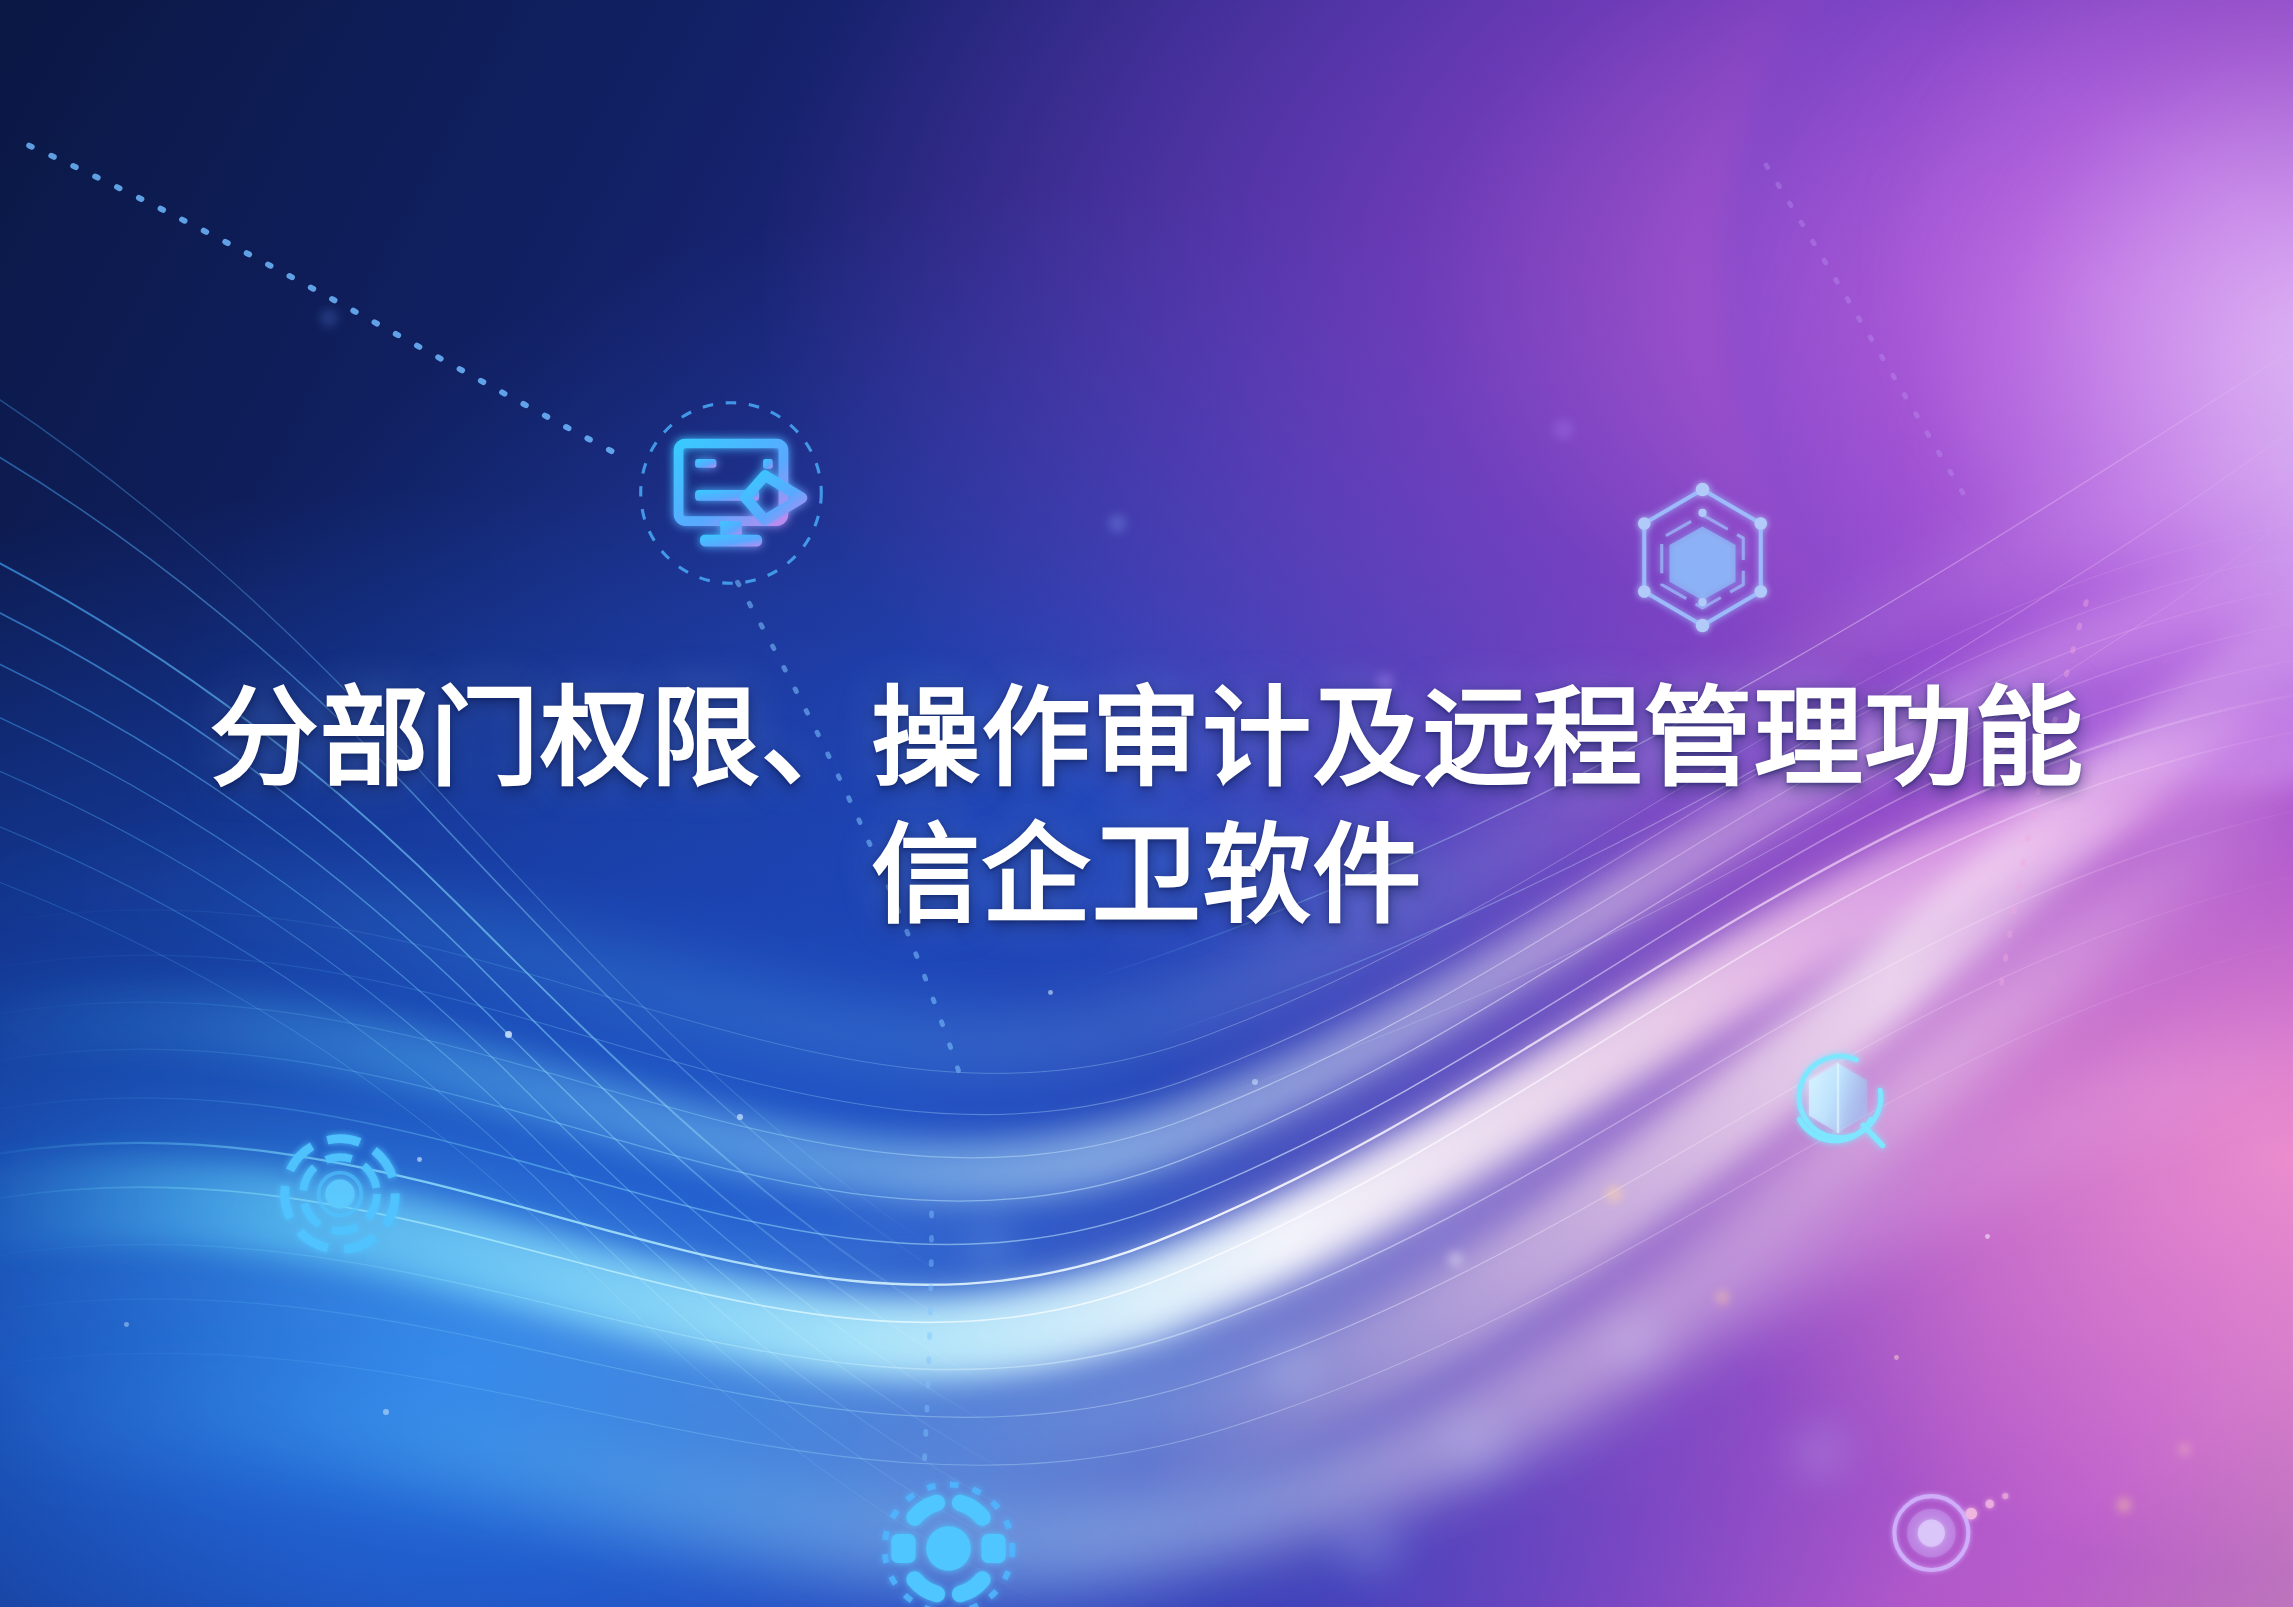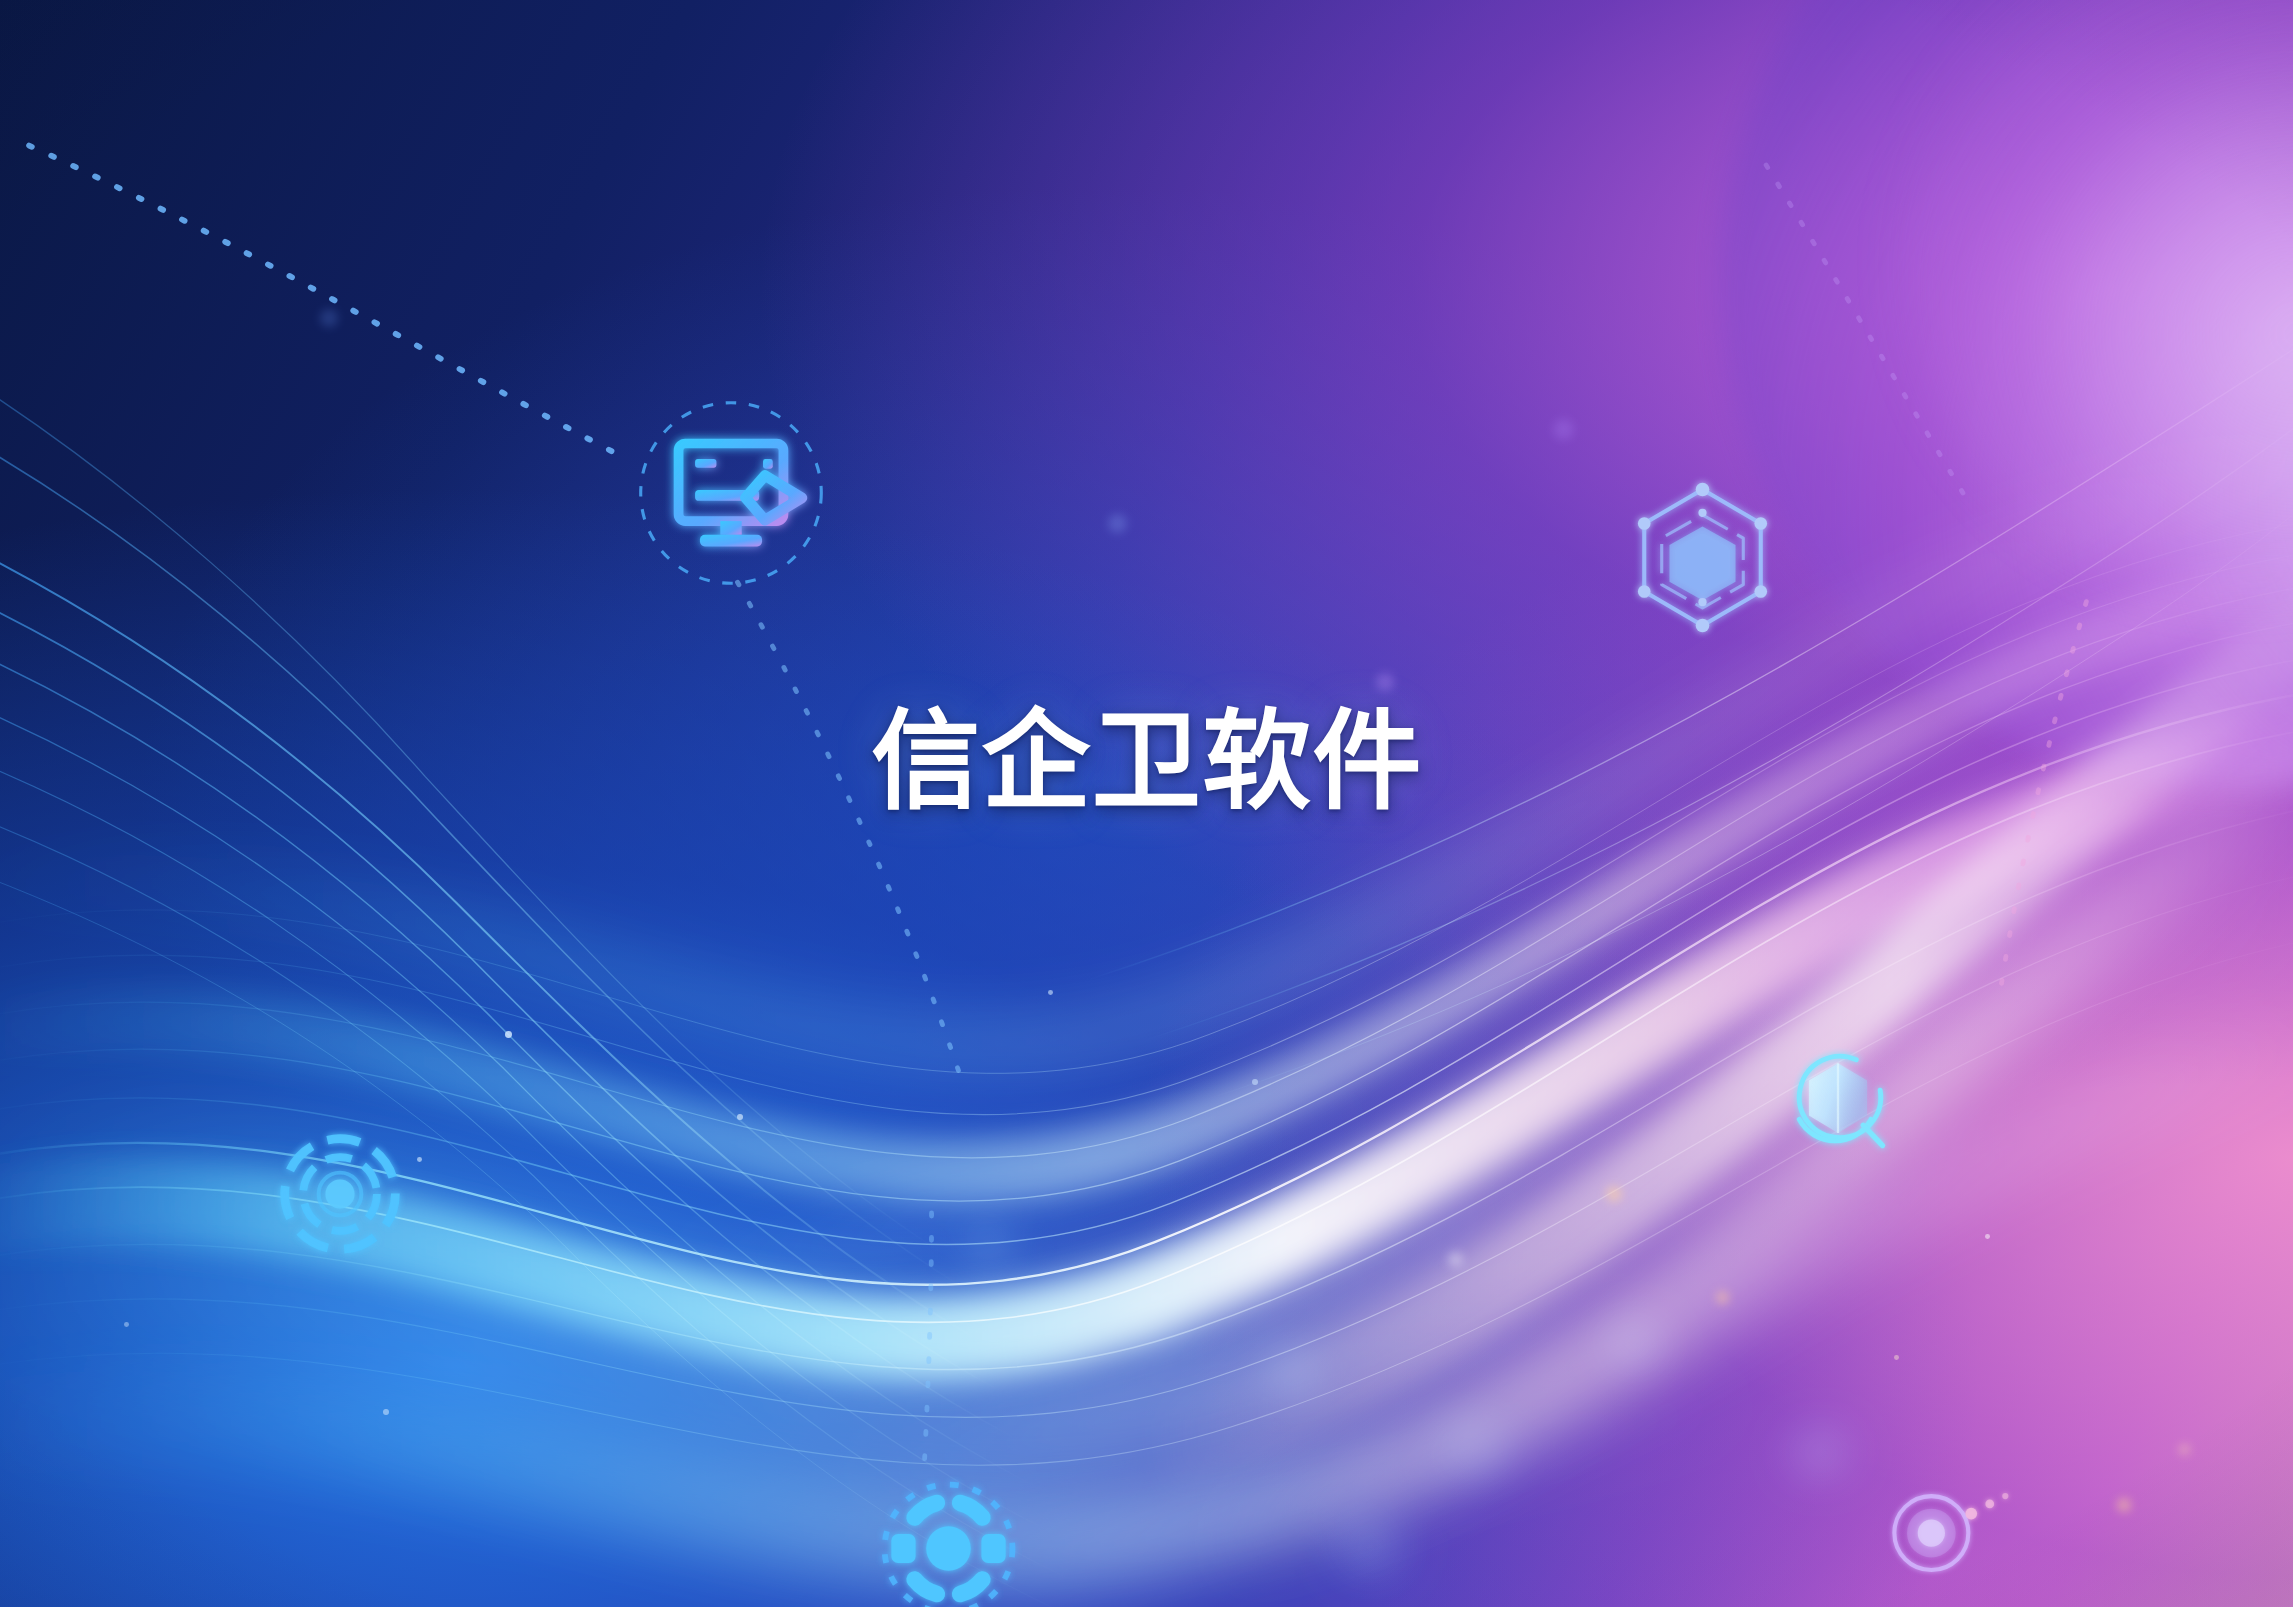--- a/index.html
+++ b/index.html
@@ -111,21 +111,21 @@
     color: #ffffff;
     font-weight: 700;
     letter-spacing: 0.012em;
     line-height: 1.26;
     text-shadow:
       0 4.9px 15.5px rgba(10,20,70,0.55),
       0 1.9px 3.9px  rgba(12,24,80,0.45),
       0 0 41px   rgba(160,200,255,0.30);
   }
   .title-line.main { font-size: 109px; }
-  .title-line.sub  { font-size: 109px; margin-top: 23px; }
+  .title-line.sub  { font-size: 109px; }
 
   
   .vignette {
     background:
       radial-gradient(ellipse 120% 110% at 50% 50%, rgba(0,0,0,0) 52%, rgba(5,12,45,0.34) 100%);
   }
 </style>
 </head>
 <body>
 
@@ -460,19 +460,20 @@
         <g fill="#f2b8e0">
           <circle cx="103" cy="52" r="6" opacity="0.9"></circle>
           <circle cx="122" cy="42" r="4.5" opacity="0.75"></circle>
           <circle cx="138" cy="34" r="3.2" opacity="0.6"></circle>
         </g>
       </g>
     </svg>
   </div>
 
   <div class="headline">
+    <span class="title-line main">分部门权限、操作审计及远程管理功能</span>
     <span class="title-line sub">信企卫软件</span>
   </div>
 
   <div class="layer vignette"></div>
 
 </div>
 
 
 </body></html>

